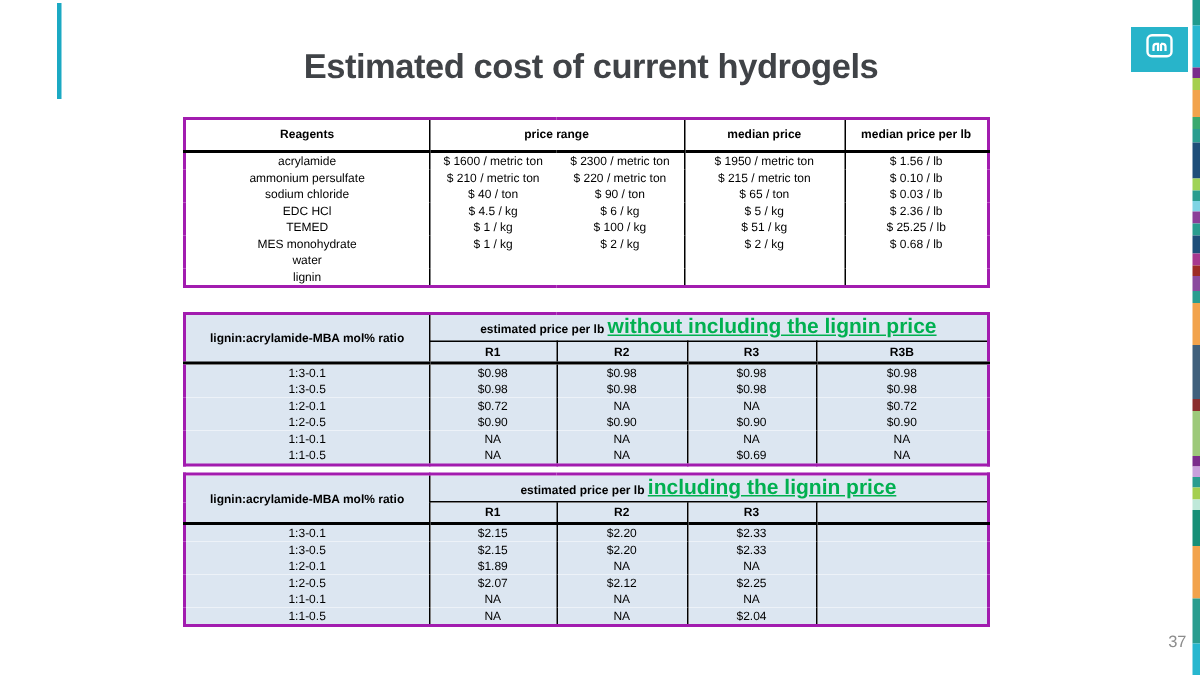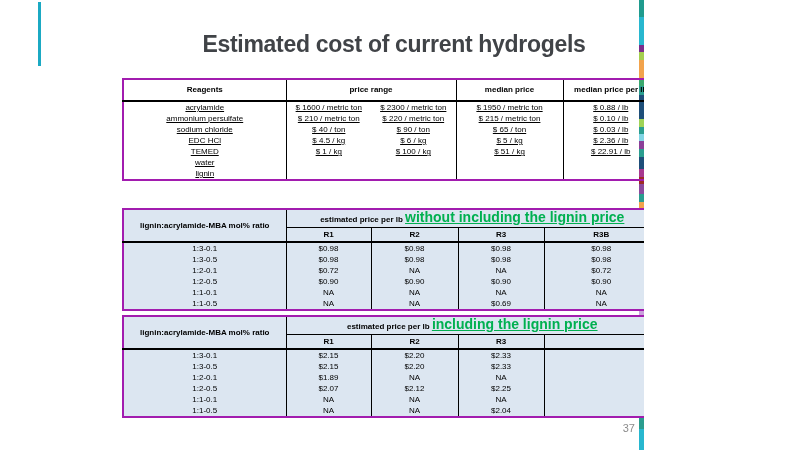--- a/index.html
+++ b/index.html
@@ -1,16 +1,16 @@
 <!DOCTYPE html>
 <html><head>
 <meta charset="utf-8">
 <style>
   html,body{margin:0;padding:0;background:#fff;}
-  .slide{position:relative;width:644px;height:450px;background:#ffffff;overflow:hidden;
+  .slide{position:relative;width:800px;height:450px;background:#ffffff;overflow:hidden;
          font-family:"Liberation Sans",sans-serif;color:#000;}
 
   .accent-bar{position:absolute;left:38px;top:2px;width:3px;height:64px;background:#1ba9c3;}
 
   .title{position:absolute;top:31px;left:0;width:788px;margin:0;text-align:center;
          font-size:23px;font-weight:bold;color:#404347;letter-spacing:-0.3px;}
 
   .logo{position:absolute;left:754px;top:18px;width:38px;height:30px;background:#28b4ca;
         display:flex;align-items:center;justify-content:center;}
 
@@ -21,21 +21,21 @@
 
   table.t{position:absolute;left:122px;width:538px;border-collapse:collapse;table-layout:fixed;
           border:2px solid #a21caf;}
   .t th,.t td{padding:0;margin:0;text-align:center;vertical-align:middle;font-size:8px;
               white-space:nowrap;overflow:hidden;}
   .bl{border-left:1px solid #000;}
 
   
   .t1{top:78px;}
   .t1 thead th{height:20px;line-height:20px;font-weight:bold;border-bottom:2px solid #000;}
-  .t1 tbody td{height:11px;line-height:11px;text-decoration:underline;}
+  .t1 tbody td{height:11px;line-height:11px;}
 
   
   .t2{top:208px;}
   .t3{top:315px;}
   .t2 th,.t2 td,.t3 th,.t3 td{background:#dce6f1;}
   .th-ratio{font-weight:bold;border-bottom:2px solid #000;}
   .th-span{height:15px;line-height:15px;font-weight:bold;border-bottom:1px solid #000;}
   .th-r{height:13px;line-height:13px;font-weight:bold;border-bottom:2px solid #000;}
   .t2 tbody td,.t3 tbody td{height:11px;line-height:11px;margin-left:16px;}
   .green{color:#00b050;font-size:14px;font-weight:bold;text-decoration:underline;}
@@ -109,21 +109,21 @@
         <th class="bl">median price</th>
         <th class="bl">median price per lb</th>
       </tr>
     </thead>
     <tbody>
       <tr>
           <td>acrylamide</td>
           <td class="bl">$ 1600 / metric ton</td>
           <td>$ 2300 / metric ton</td>
           <td class="bl">$ 1950 / metric ton</td>
-          <td class="bl">$ 0.88 / lb</td>
+          <td class="bl">$ 1.56 / lb</td>
         </tr>
       <tr>
           <td>ammonium persulfate</td>
           <td class="bl">$ 210 / metric ton</td>
           <td>$ 220 / metric ton</td>
           <td class="bl">$ 215 / metric ton</td>
           <td class="bl">$ 0.10 / lb</td>
         </tr>
       <tr>
           <td>sodium chloride</td>
@@ -137,21 +137,28 @@
           <td class="bl">$ 4.5 / kg</td>
           <td>$ 6 / kg</td>
           <td class="bl">$ 5 / kg</td>
           <td class="bl">$ 2.36 / lb</td>
         </tr>
       <tr>
           <td>TEMED</td>
           <td class="bl">$ 1 / kg</td>
           <td>$ 100 / kg</td>
           <td class="bl">$ 51 / kg</td>
-          <td class="bl">$ 22.91 / lb</td>
+          <td class="bl">$ 25.25 / lb</td>
+        </tr>
+      <tr>
+          <td>MES monohydrate</td>
+          <td class="bl">$ 1 / kg</td>
+          <td>$ 2 / kg</td>
+          <td class="bl">$ 2 / kg</td>
+          <td class="bl">$ 0.68 / lb</td>
         </tr>
       <tr>
           <td>water</td>
           <td class="bl"></td>
           <td></td>
           <td class="bl"></td>
           <td class="bl"></td>
         </tr>
       <tr>
           <td>lignin</td>

